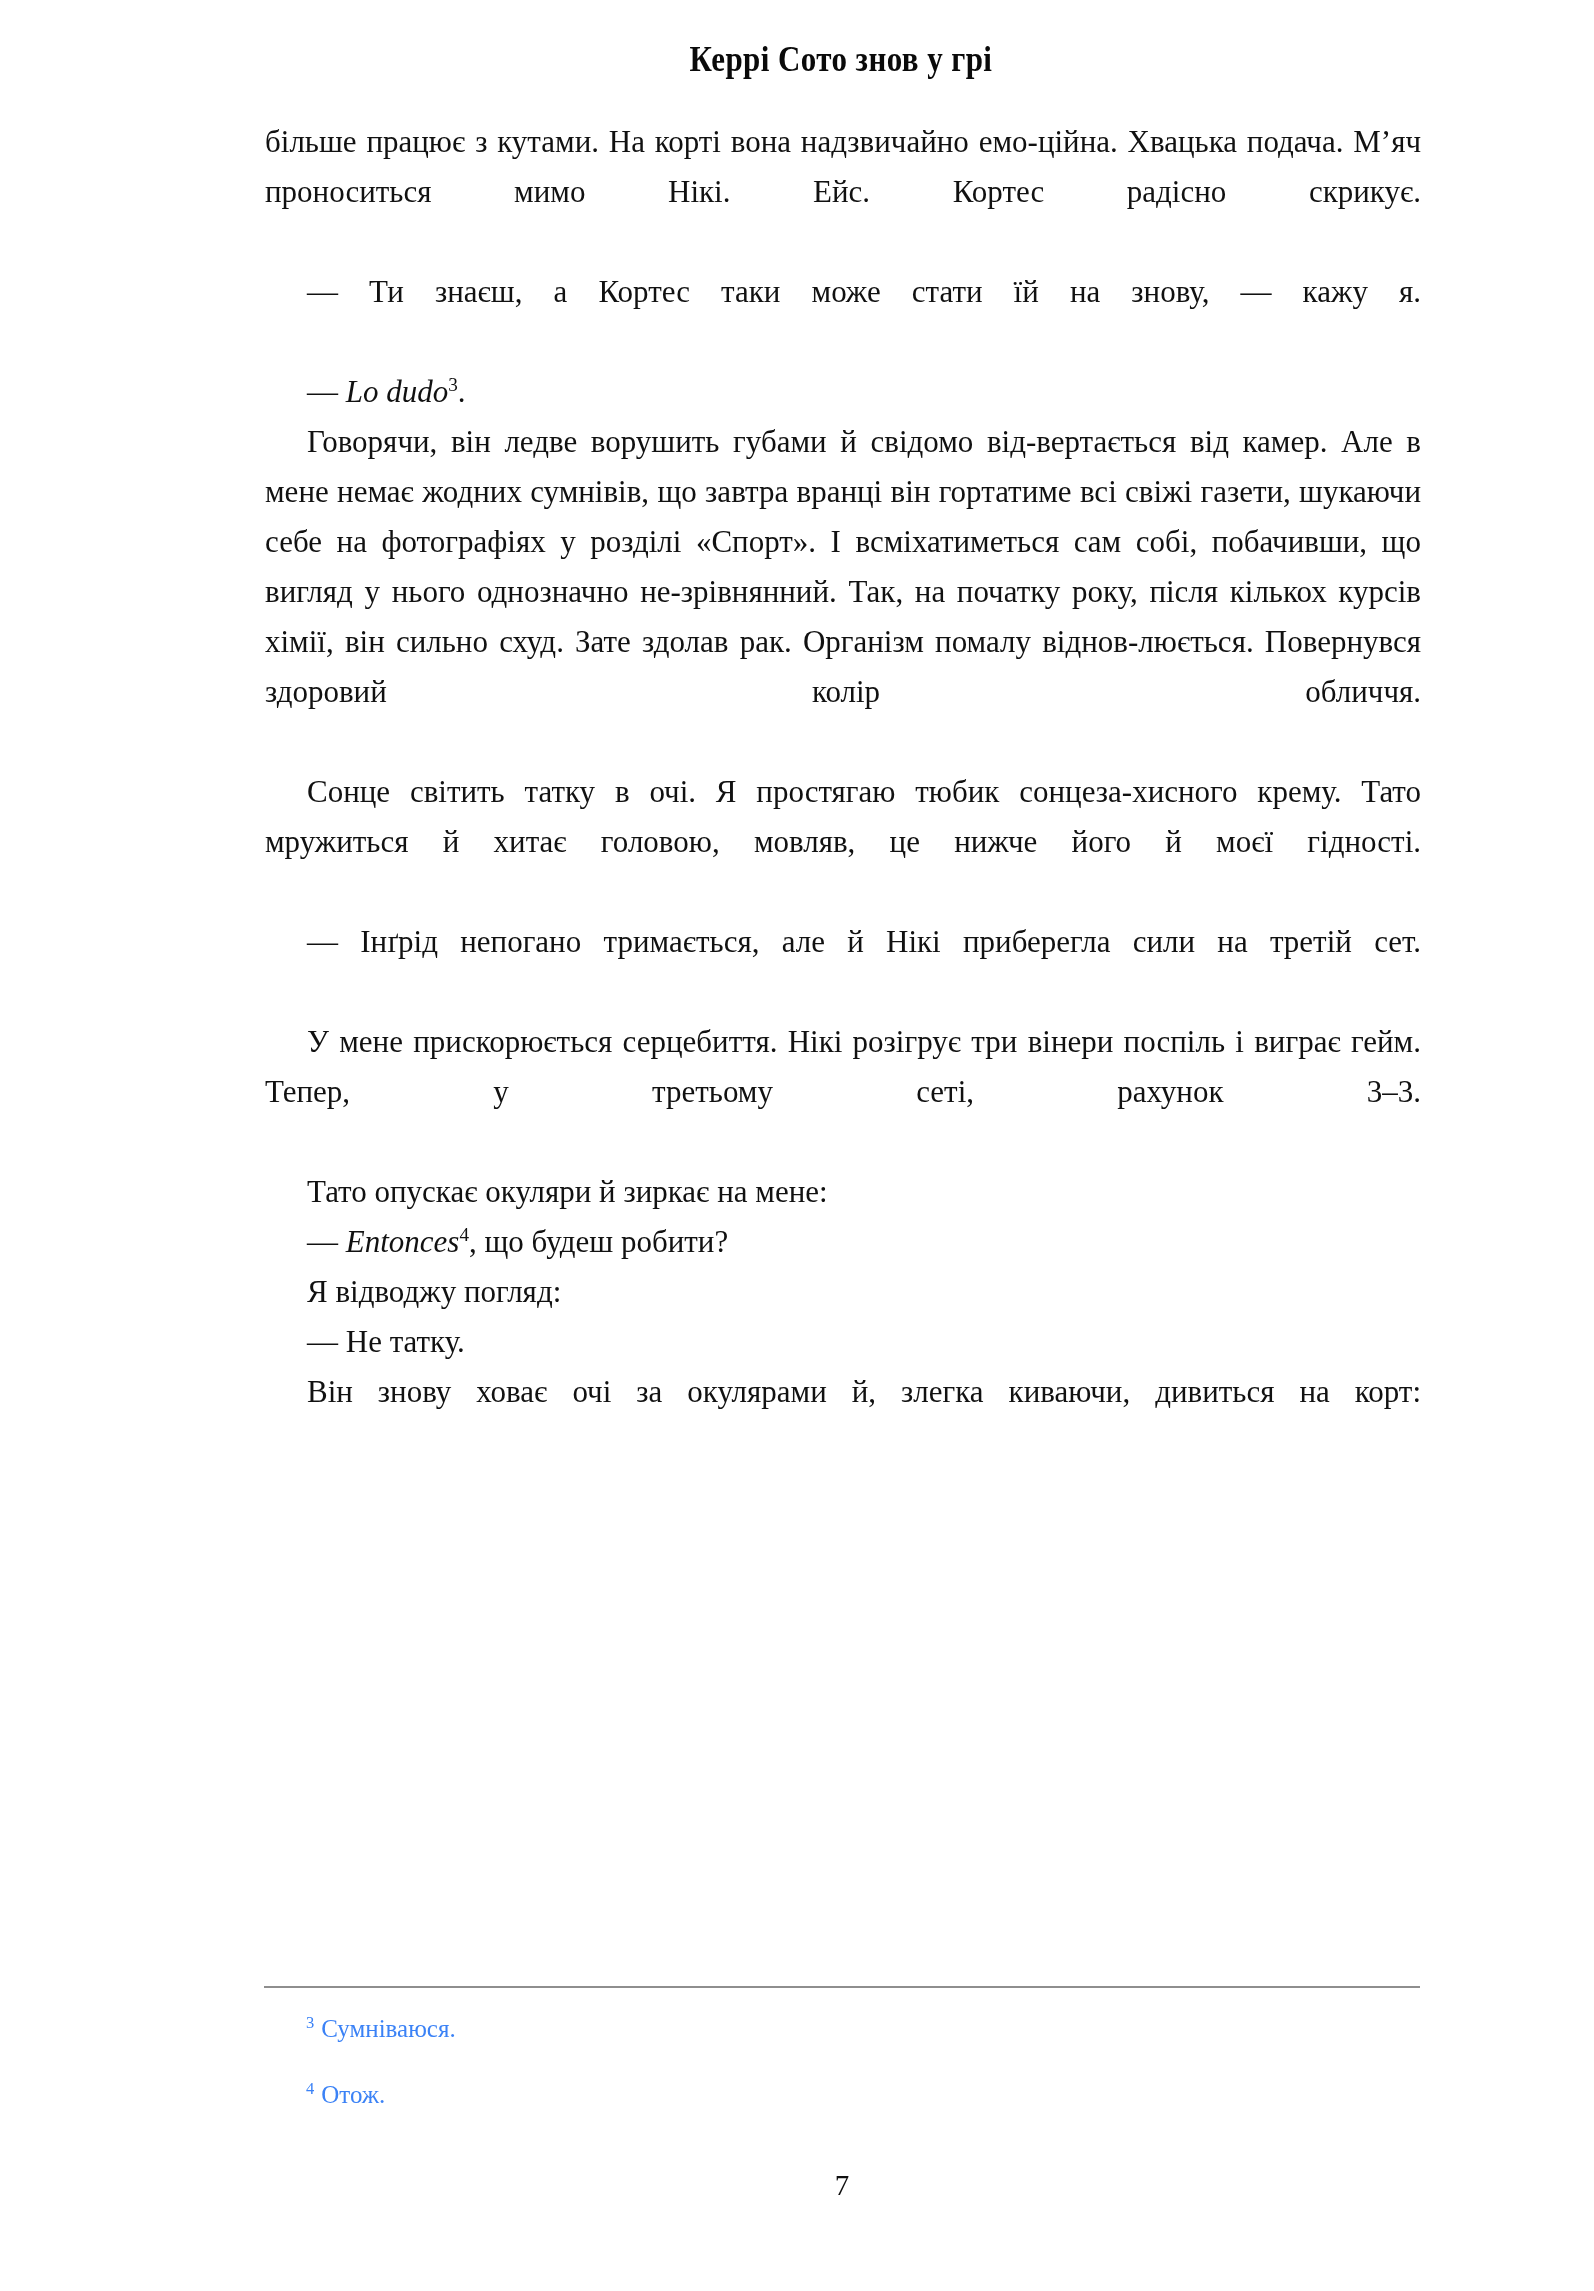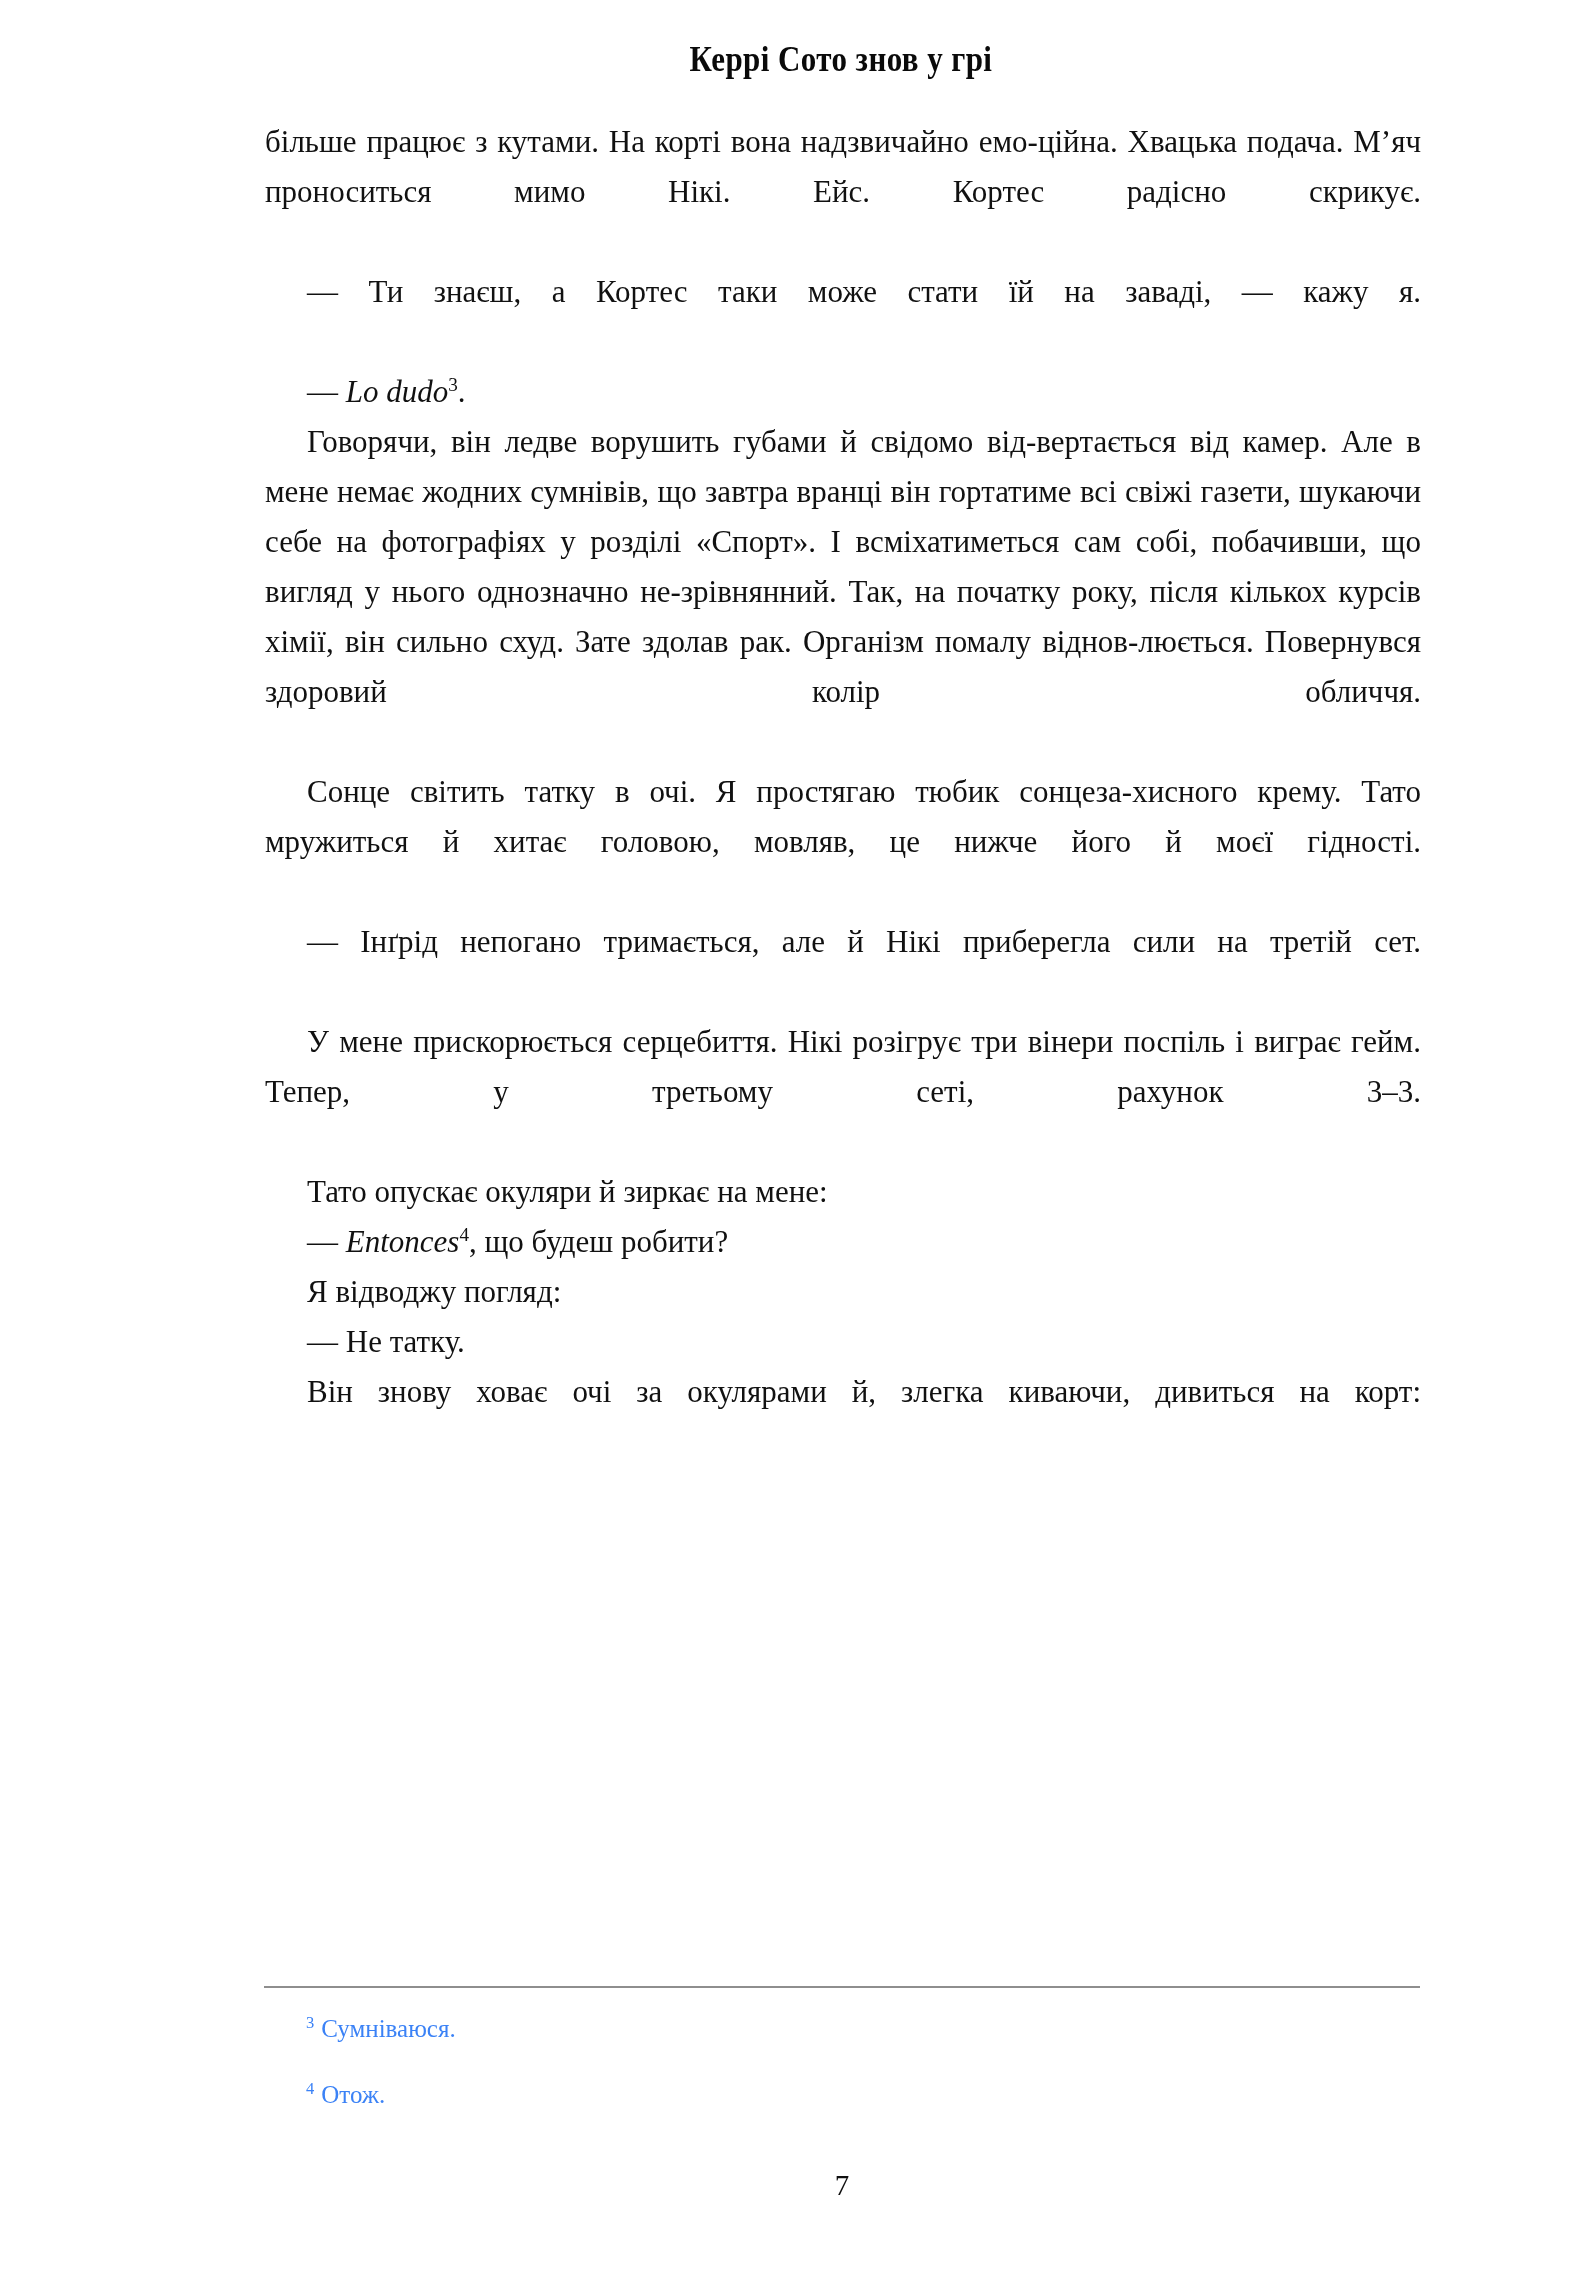--- a/index.html
+++ b/index.html
@@ -133,21 +133,21 @@
 <body>
 
 <div class="page">
 
   <div class="running-head">Керрі Сото знов у грі</div>
 
   <div class="textblock">
 
     <p class="para"><span>більше працює з кутами. На корті вона надзвичайно емо-ційна. Хвацька подача. М’яч проноситься мимо Нікі. Ейс. Кортес радісно скрикує.</span></p>
 
-    <p class="para indent"><span>— Ти знаєш, а Кортес таки може стати їй на заваді, — кажу я.</span></p>
+    <p class="para indent"><span>— Ти знаєш, а Кортес таки може стати їй на знову, — кажу я.</span></p>
 
 
     <p class="para indent short"><span>— </span><em class="foreign">Lo dudo</em><sup class="fn">3</sup><span>.</span></p>
 
     <p class="para indent"><span>Говорячи, він ледве ворушить губами й свідомо від-вертається від камер. Але в мене немає жодних сумнівів, що завтра вранці він гортатиме всі свіжі газети, шукаючи себе на фотографіях у розділі «Спорт». І всміхатиметься сам собі, побачивши, що вигляд у нього однозначно не-зрівнянний. Так, на початку року, після кількох курсів хімії, він сильно схуд. Зате здолав рак. Організм помалу віднов-люється. Повернувся здоровий колір обличчя.</span></p>
 
     <p class="para indent"><span>Сонце світить татку в очі. Я простягаю тюбик сонцеза-хисного крему. Тато мружиться й хитає головою, мовляв, це нижче його й моєї гідності.</span></p>
 
     <p class="para indent"><span>— Інґрід непогано тримається, але й Нікі приберегла сили на третій сет.</span></p>
 

